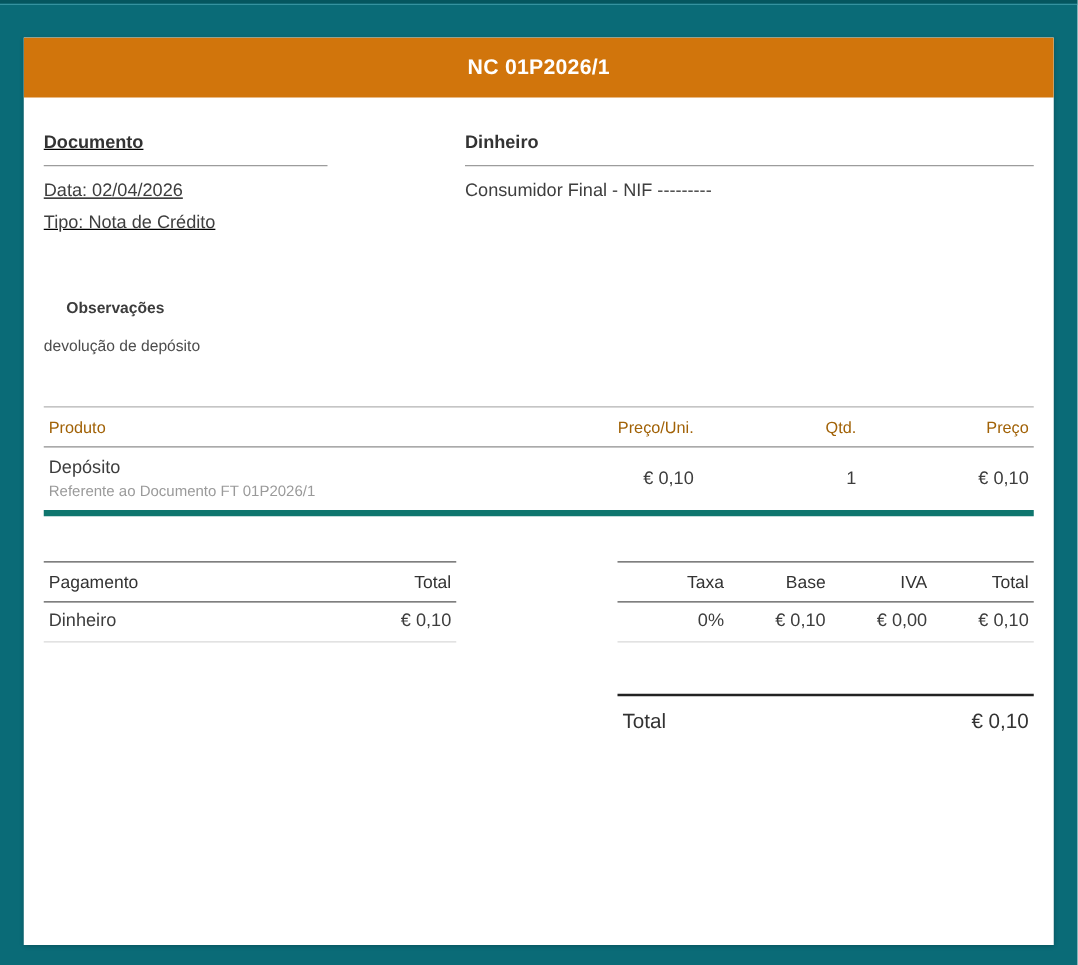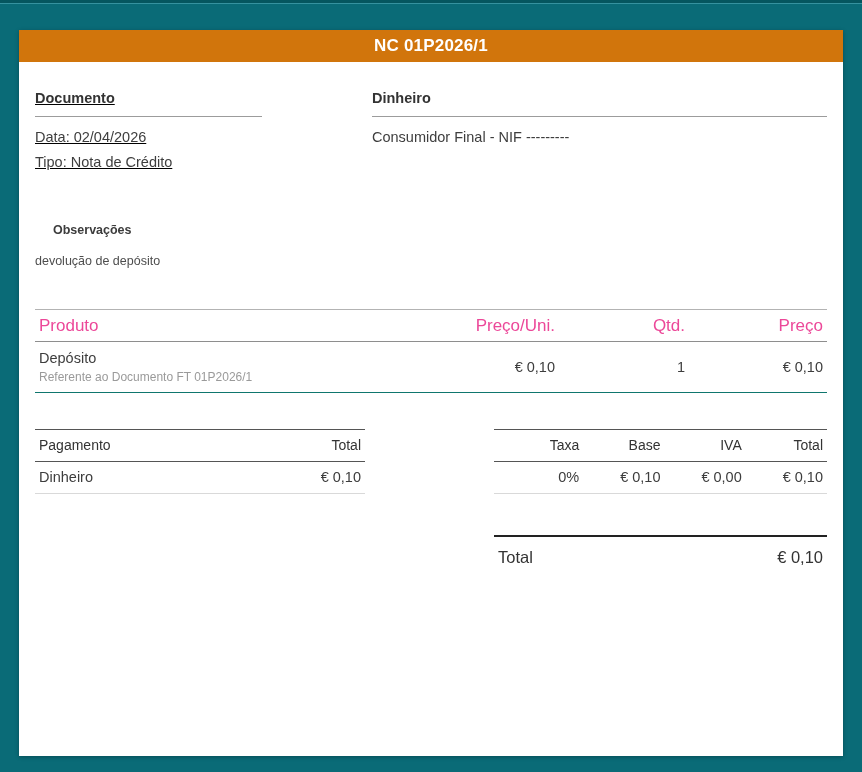--- a/index.html
+++ b/index.html
@@ -16,21 +16,21 @@
 
   .card {
     width: 824px;
     height: 726px;
     margin: 26px auto 16px;
     background: #ffffff;
     box-shadow: 0 1px 4px rgba(0,0,0,0.28);
     overflow: hidden;
   }
   .card-header {
-    height: 32px;
+    height: 48px;
     background: #d1750c;
     color: #ffffff;
     display: flex;
     align-items: center;
     justify-content: center;
     font-size: 17px;
     font-weight: 600;
     letter-spacing: 0.2px;
   }
   .card-body { padding: 28px 16px 0; }
@@ -75,25 +75,25 @@
   
   .products-table { margin-top: 40px; border-top: 1px solid #b3b3b3; }
   .pt-row {
     display: grid;
     grid-template-columns: 1fr 170px 130px 138px;
     align-items: center;
     padding: 8px 4px;
   }
   .pt-head {
     border-bottom: 1px solid #8e8e8e;
-    font-size: 17px;
-    color: #ec4899;
-    line-height: 15px;
-  }
-  .pt-body { border-bottom: 1px solid #0f766e; }
+    font-size: 13px;
+    color: #a16207;
+    line-height: 15px;
+  }
+  .pt-body { border-bottom: 5px solid #0f766e; }
   .cell-right { text-align: right; }
   .product-name { font-size: 14.5px; color: #3d3d3d; line-height: 17px; }
   .product-ref  { font-size: 12px; color: #9a9a9a; line-height: 13px; margin-top: 4px; }
   .pt-body .cell-right { font-size: 14.5px; color: #3d3d3d; }
 
   
   .bottom-row { display: flex; justify-content: space-between; margin-top: 36px; }
   .mini-table { border-top: 1px solid #555555; }
   .payments-table { width: 330px; }
   .taxes-table    { width: 333px; }

